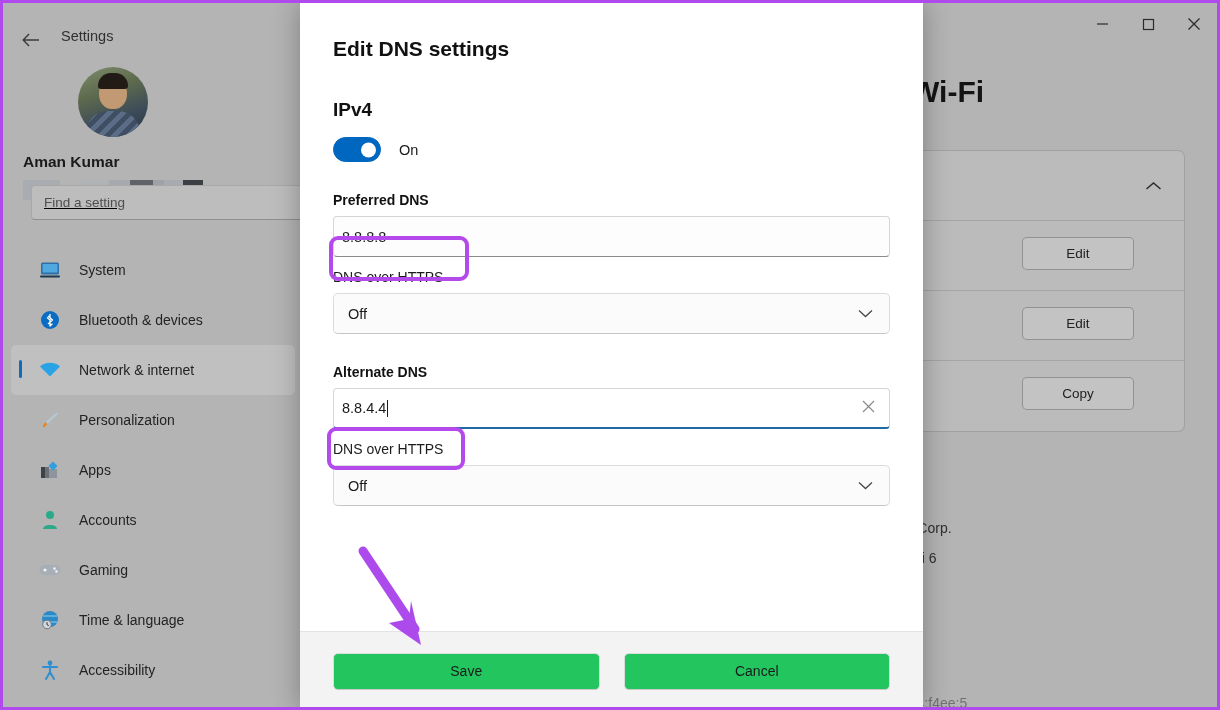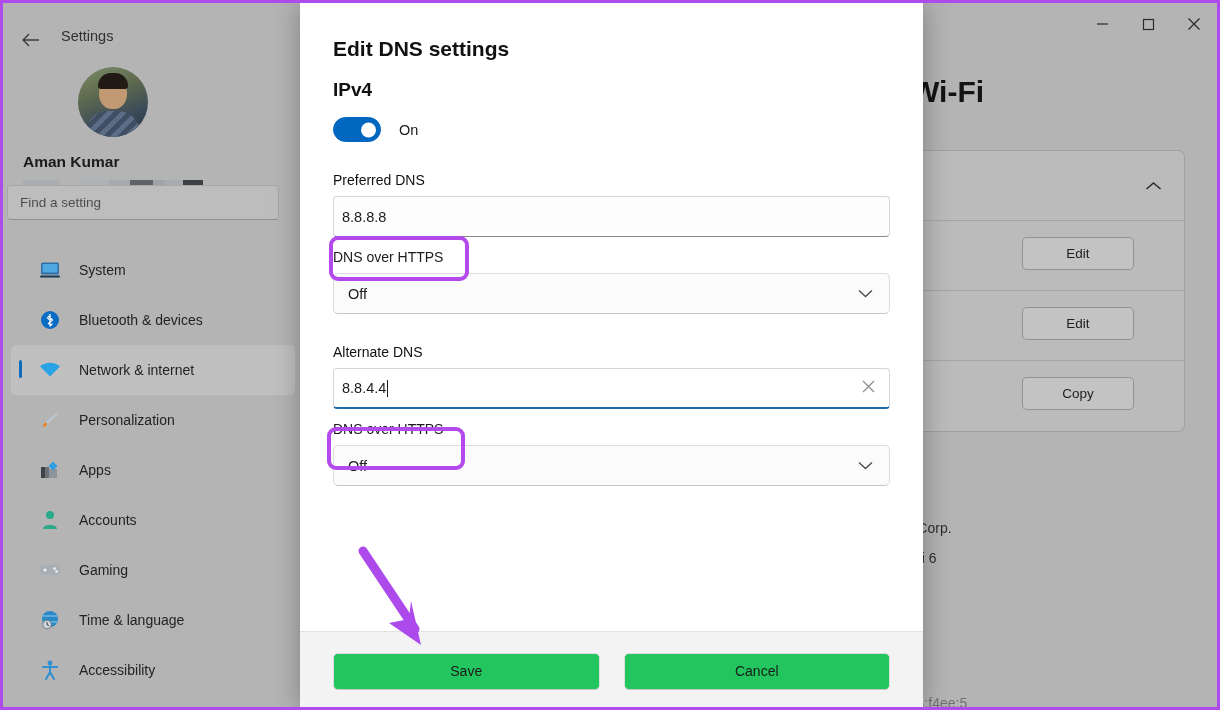--- a/index.html
+++ b/index.html
@@ -75,28 +75,29 @@
     position: absolute; left: 20px; top: 6px;
     width: 30px; height: 16px; border-radius: 16px 16px 4px 4px;
     background: #221a15; z-index: 2;
   }
   .profile-text { display: flex; flex-direction: column; gap: 9px; }
   .profile-name { font-size: 15.5px; font-weight: 700; color: #1a1a1a; }
   .blur-row { display: flex; height: 20px; width: 180px; }
   .blur-row i { display: block; height: 20px; }
 
   .search-box {
-    position: absolute; left: 4px; top: 140px;
+    position: absolute; left: 28px; top: 140px;
     width: 272px; height: 35px;
     background: #bdbdbd;
     border: 1px solid #a8a8a8;
     border-bottom-color: #8f8f8f;
     border-radius: 4px;
     display: flex; align-items: center;
     padding: 0 12px;
+    text-decoration: underline;
   }
   .search-box span { font-size: 13.5px; color: #4e4e4e; }
 
   .navlist { position: absolute; left: 8px; top: 200px; width: 284px; }
   .navitem {
     position: relative;
     height: 50px;
     display: flex; align-items: center;
     padding-left: 28px;
     border-radius: 5px;
@@ -166,42 +167,42 @@
     overflow: hidden;
   }
   .dialog-body {
     position: relative;
     flex: 1 1 auto;
     padding: 24px 33px 0 33px;
     overflow: hidden;
   }
   .dialog-title {
     font-size: 21px; font-weight: 600; color: #111;
-    margin-top: 10px; margin-bottom: 18px;
+    margin-top: 10px; margin-bottom: 38px;
   }
   .section-head {
     font-size: 19px; font-weight: 600; color: #111;
     margin-bottom: 16px;
   }
   .toggle-row { display: flex; align-items: center; gap: 18px; margin-bottom: 30px; }
   .toggle {
     width: 48px; height: 25px; border-radius: 13px;
     background: #0067c0; position: relative;
     border: 1px solid #0067c0;
   }
   .toggle .knob {
     position: absolute; right: 4px; top: 50%;
     transform: translateY(-50%);
     width: 15px; height: 15px; border-radius: 50%;
     background: #fff;
   }
   .toggle-label { font-size: 14.5px; color: #1b1b1b; }
 
   .field-label {
-    font-size: 14px; font-weight: 400; color: #111;
+    font-size: 14px; font-weight: 700; color: #111;
     margin-bottom: 8px;
   }
   .sub-label {
     font-size: 14px; color: #1b1b1b;
     margin: 12px 0 8px 0;
   }
   .textinput {
     position: relative;
     height: 41px;
     background: #fdfdfd;

